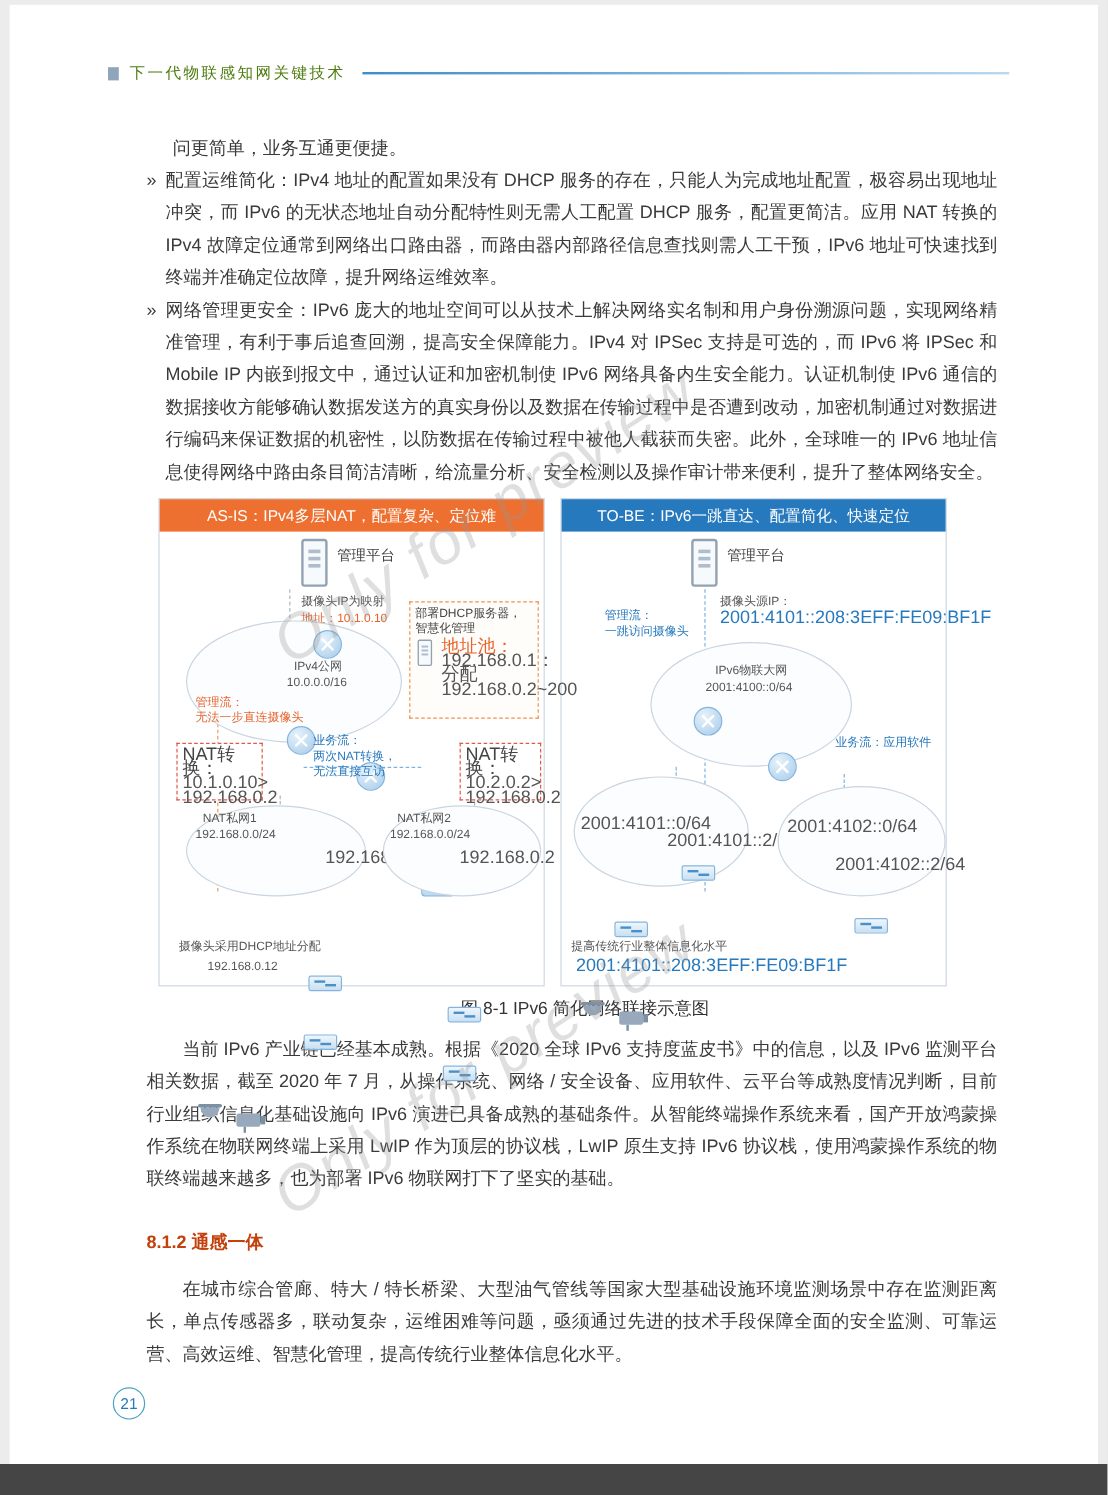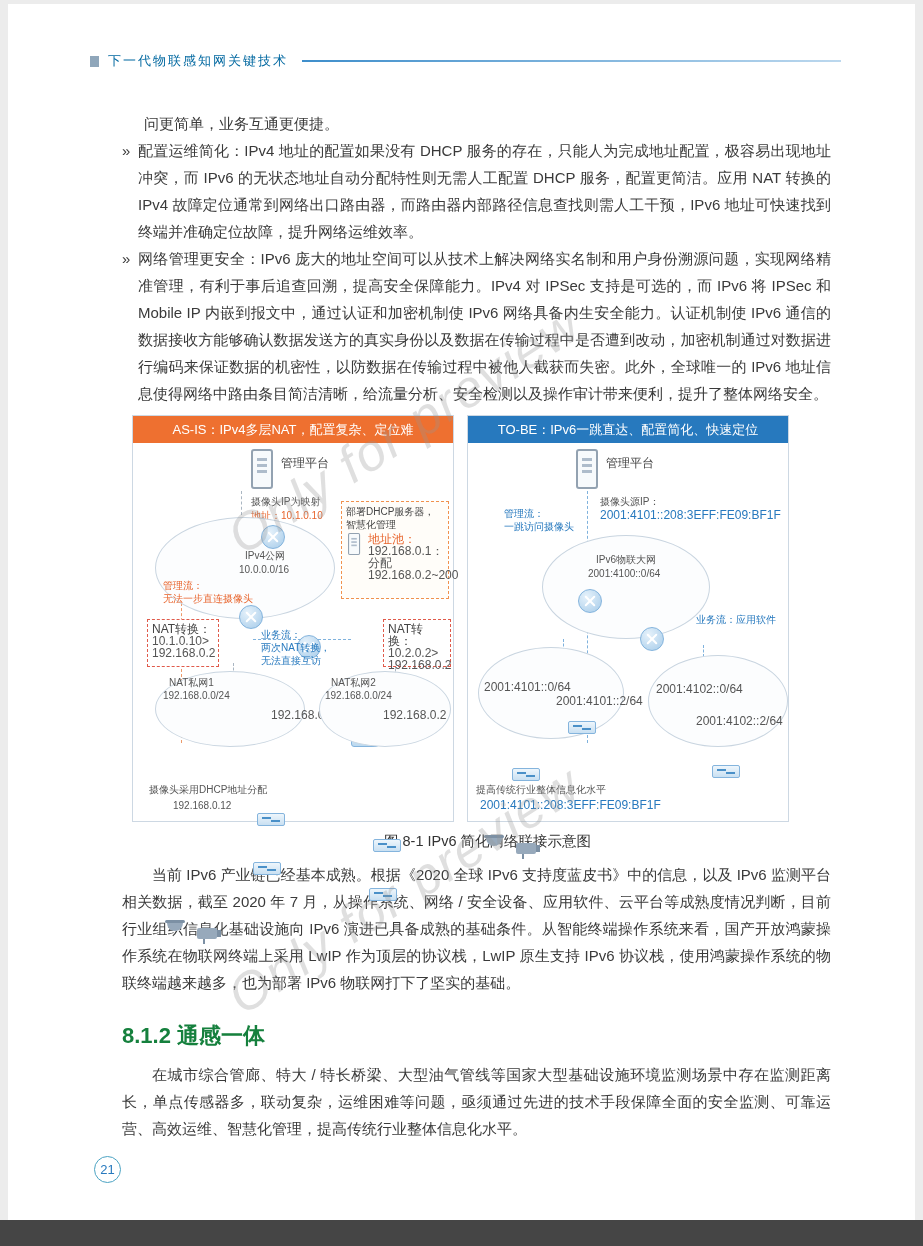--- a/index.html
+++ b/index.html
@@ -4,47 +4,47 @@
 <style>
   * { margin:0; padding:0; box-sizing:border-box; }
   body { background:#cfcfcf; font-family:"Liberation Sans", sans-serif; }
   .canvas { position:relative; width:923px; height:1246px; background:#ececec; overflow:hidden; margin:0 auto; }
   .sheet { position:absolute; left:8px; right:8px; top:4px; bottom:26px; background:#ffffff; }
   .footer-bar { position:absolute; left:0; right:0; bottom:0; height:26px; background:#454545; }
 
   
   .doc-header { position:absolute; left:90px; right:82px; top:52px; display:flex; align-items:center; }
   .hdr-square { width:9px; height:11px; background:#8fa6ba; margin-right:9px; flex:none; }
-  .hdr-title { font-size:13px; color:#0369a1; letter-spacing:2px; white-space:nowrap; }
+  .hdr-title { font-size:13px; color:#4d7c0f; letter-spacing:2px; white-space:nowrap; }
   .hdr-rule { flex:1; height:2px; background:linear-gradient(to right,#3e8ecb,#bcd8ee); margin-left:14px; }
 
   
   .content { position:absolute; left:122px; right:92px; top:110px; font-size:15px; color:#3a3a3a; line-height:27px; text-align:justify; }
   .p-cont { padding-left:22px; }
   .bullet { display:flex; }
   .bullet .mk { width:16px; flex:none; }
   .bullet .tx { flex:1; }
   .p-indent { text-indent:2em; margin-top:10px; }
-  h2.sec { color:#15803d; font-size:22px; margin:26px 0 12px 0; font-weight:bold; text-align:left; }
+  h2.sec { color:#c2410c; font-size:15px; margin:26px 0 12px 0; font-weight:bold; text-align:left; }
 
   
   .fig { margin:8px 0 0 10px; width:711px; }
   .panels { display:flex; gap:13px; }
   .panel { width:322px; border:1px solid #cdd8e3; background:#fff; }
   .panel-hd { height:27px; line-height:27px; text-align:center; color:#fff; font-size:13px; }
   .panel-hd.orange { background:#ee7030; }
   .panel-hd.blue { background:#2779be; }
   .panel-bd { position:relative; height:378px; font-size:10.5px; color:#555; line-height:13px; text-align:left; }
   .abs { position:absolute; }
   .caption { text-align:center; font-size:14.5px; color:#333; margin-top:9px; line-height:20px; }
 
   .t-orange { color:#e8642c; }
   .t-blue { color:#2779be; }
   .t-dark { color:#444; }
-  .fs9 { font-size:12px; line-height:12px; }
+  .fs9 { font-size:15px; line-height:12px; }
   .fs10 { font-size:10px; line-height:13px; }
   .fs12 { font-size:12px; color:#444; }
 
   
   .server { width:22px; height:40px; border:2px solid #93a2b1; border-radius:3px; background:#f7fafc; padding:4px 3px; }
   .server i { display:block; height:3px; background:#aebccb; margin:3px 1px; }
   .server.sm { transform:scale(0.55); transform-origin:0 0; }
   .router { width:24px; height:24px; border-radius:50%; background:radial-gradient(circle at 35% 30%, #e6f2fb, #a6cbe9); border:1px solid #84b4dd; position:relative; }
   .router::before, .router::after { content:""; position:absolute; left:4px; right:4px; top:10px; height:2px; background:#fff; border-radius:1px; }
   .router::before { transform:rotate(45deg); }
@@ -157,21 +157,21 @@
               <div>无法一步直连摄像头</div>
             </div>
 
             <div class="abs box-red fs9" style="left:14px;top:176px;width:72px;height:48px;">
               <div class="t-dark">NAT转换：</div>
               <div>10.1.0.10&gt;</div>
               <div>192.168.0.2</div>
             </div>
             <div class="abs l3switch" style="left:92px;top:184px;"></div>
 
-            <div class="abs fs10 t-blue" style="left:128px;top:185px;">
+            <div class="abs fs10 t-blue" style="left:128px;top:168px;">
               <div>业务流：</div>
               <div>两次NAT转换，</div>
               <div>无法直接互访</div>
             </div>
 
             <div class="abs l3switch" style="left:218px;top:184px;"></div>
             <div class="abs box-red fs9" style="left:250px;top:176px;width:68px;height:48px;">
               <div class="t-dark">NAT转换：</div>
               <div>10.2.0.2&gt;</div>
               <div>192.168.0.2</div>

